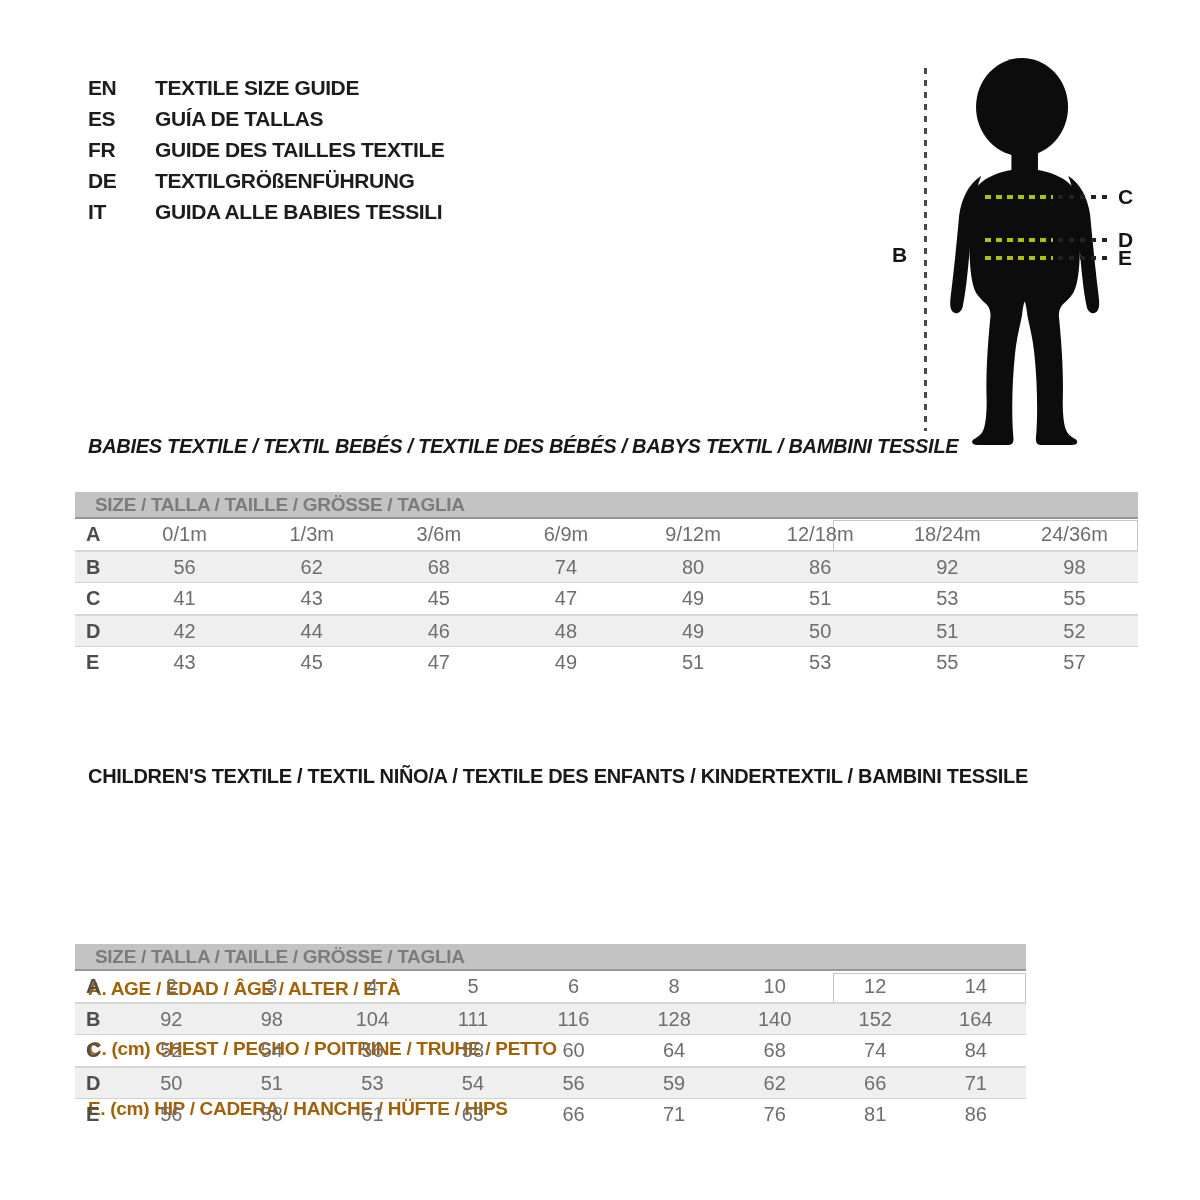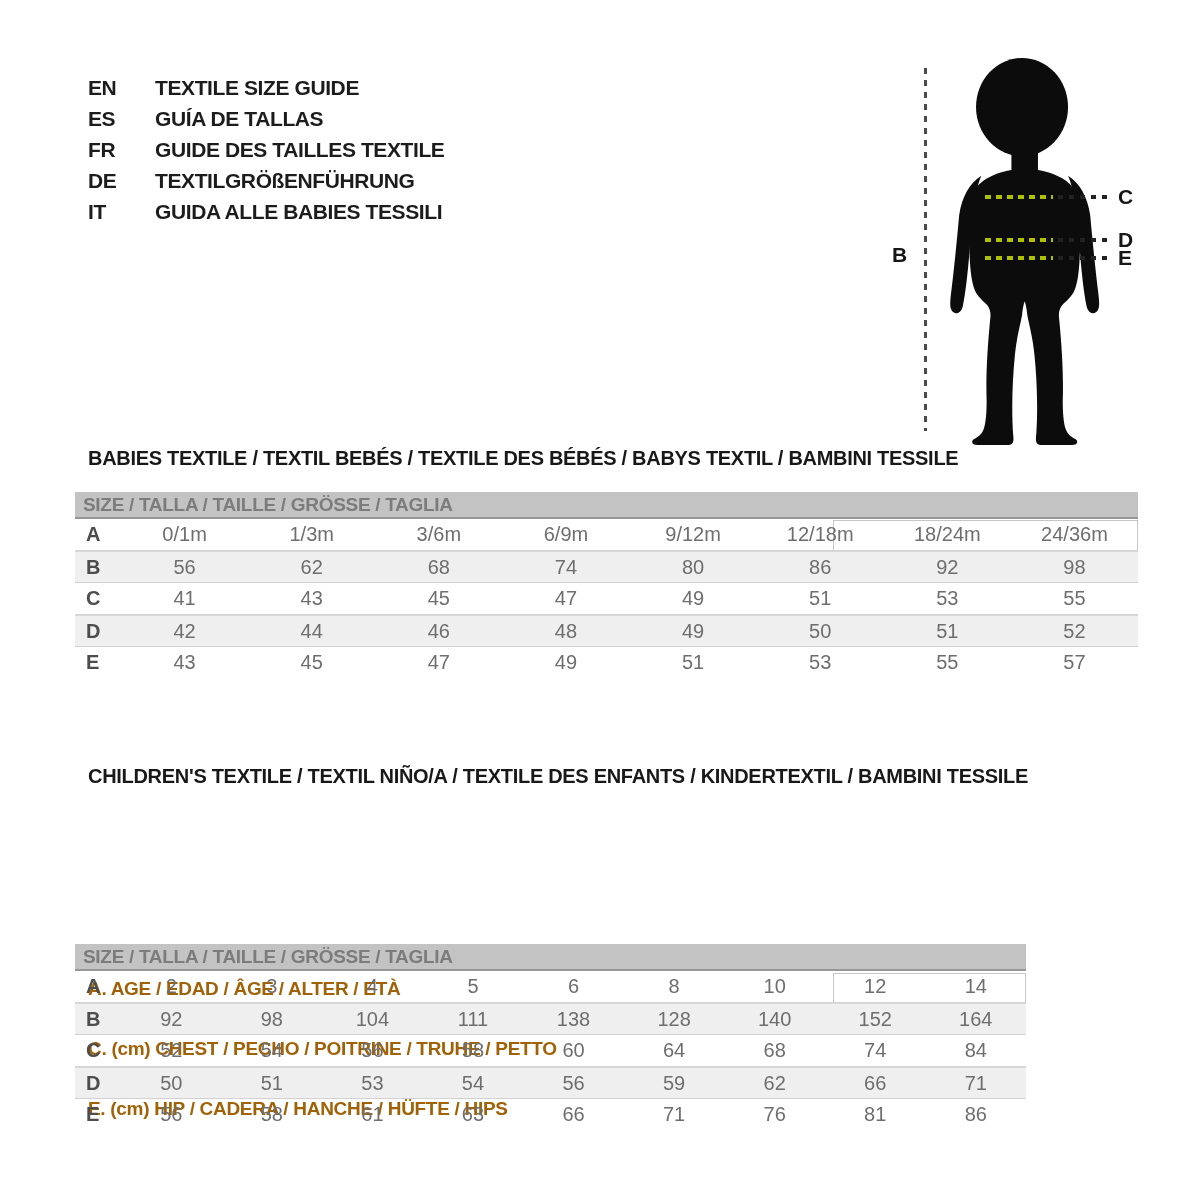--- a/index.html
+++ b/index.html
@@ -27,21 +27,21 @@
   .dot-green{background-image:repeating-linear-gradient(90deg,#aec104 0 6px,transparent 6px 11px);}
   .dot-black{background-image:repeating-linear-gradient(90deg,#222 0 5px,transparent 5px 11px);}
   .fig-label{position:absolute;font-weight:bold;font-size:21px;line-height:24px;z-index:4;color:#161616;}
 
   
   .section-heading{font-weight:bold;font-size:20px;letter-spacing:-0.3px;white-space:nowrap;color:#181818;}
 
   
   .size-table{position:relative;background:#fff;}
   .bar{height:27px;background:#c3c3c3;border-bottom:2px solid #979797;
-       display:flex;align-items:center;padding-left:8px;box-sizing:border-box;
+       display:flex;align-items:center;padding-left:20px;box-sizing:border-box;
        font-weight:bold;font-size:19px;color:#7c7c7c;letter-spacing:-0.3px;}
   .trow{display:flex;height:32px;line-height:31px;font-size:20px;color:#6e6e6e;
         border-bottom:1px solid #d2d2d2;box-sizing:border-box;position:relative;z-index:2;}
   .trow.last{border-bottom:none;}
   .trow.band{background:#f0efef;border-top:1px solid #d9d9d9;}
   .lab{flex:0 0 35px;padding-left:11px;color:#4d4d4d;font-weight:bold;letter-spacing:-0.3px;}
   .cells{flex:1;display:flex;}
   .cells .c{flex:1;text-align:center;}
   .hl{position:absolute;border:1px solid #c6c6c6;background:#ffffff;z-index:1;box-sizing:border-box;}
 
@@ -109,21 +109,21 @@
 
   <div class="dot-h dot-green" style="left:105px;top:211px;width:68px;"></div>
   <div class="dot-h dot-black" style="left:178px;top:211px;width:50px;"></div>
 
   <span class="fig-label" style="left:12px;top:198px;">B</span>
   <span class="fig-label" style="left:238px;top:140px;">C</span>
   <span class="fig-label" style="left:238px;top:183px;">D</span>
   <span class="fig-label" style="left:238px;top:201px;">E</span>
 </div>
 
-<div class="abs section-heading" style="left:88px;top:447px;">BABIES TEXTILE / TEXTIL BEBÉS / TEXTILE DES BÉBÉS / BABYS TEXTIL / BAMBINI TESSILE</div>
+<div class="abs section-heading" style="left:88px;top:435px;font-style:italic;">BABIES TEXTILE / TEXTIL BEBÉS / TEXTILE DES BÉBÉS / BABYS TEXTIL / BAMBINI TESSILE</div>
 
 <div class="abs size-table" style="left:75px;top:492px;width:1063px;">
   <div class="hl" style="left:758px;top:28px;width:305px;height:34px;"></div>
   <div class="bar">SIZE / TALLA / TAILLE / GRÖSSE / TAGLIA</div>
   <div class="trow">
     <div class="lab">A</div>
     <div class="cells">
         <div class="c">0/1m</div>
         <div class="c">1/3m</div>
         <div class="c">3/6m</div>
@@ -207,21 +207,21 @@
         <div class="c">14</div>
       </div>
   </div>
   <div class="trow band">
     <div class="lab">B</div>
     <div class="cells">
         <div class="c">92</div>
         <div class="c">98</div>
         <div class="c">104</div>
         <div class="c">111</div>
-        <div class="c">138</div>
+        <div class="c">116</div>
         <div class="c">128</div>
         <div class="c">140</div>
         <div class="c">152</div>
         <div class="c">164</div>
       </div>
   </div>
   <div class="trow">
     <div class="lab">C</div>
     <div class="cells">
         <div class="c">52</div>

